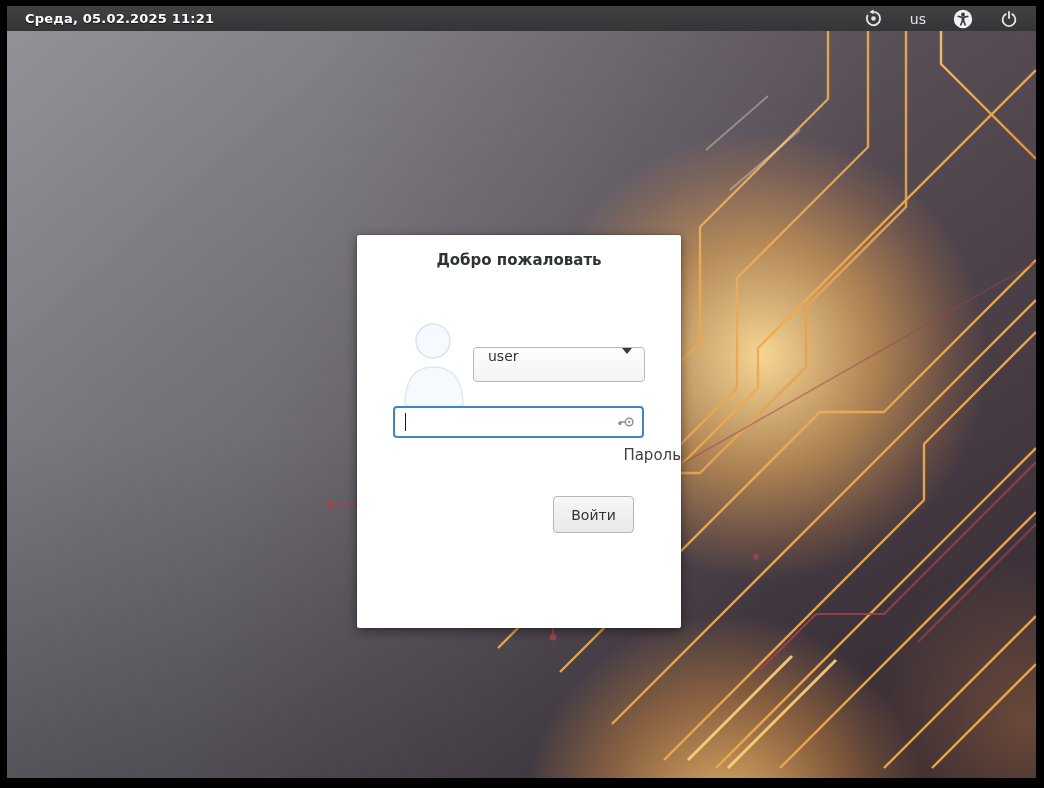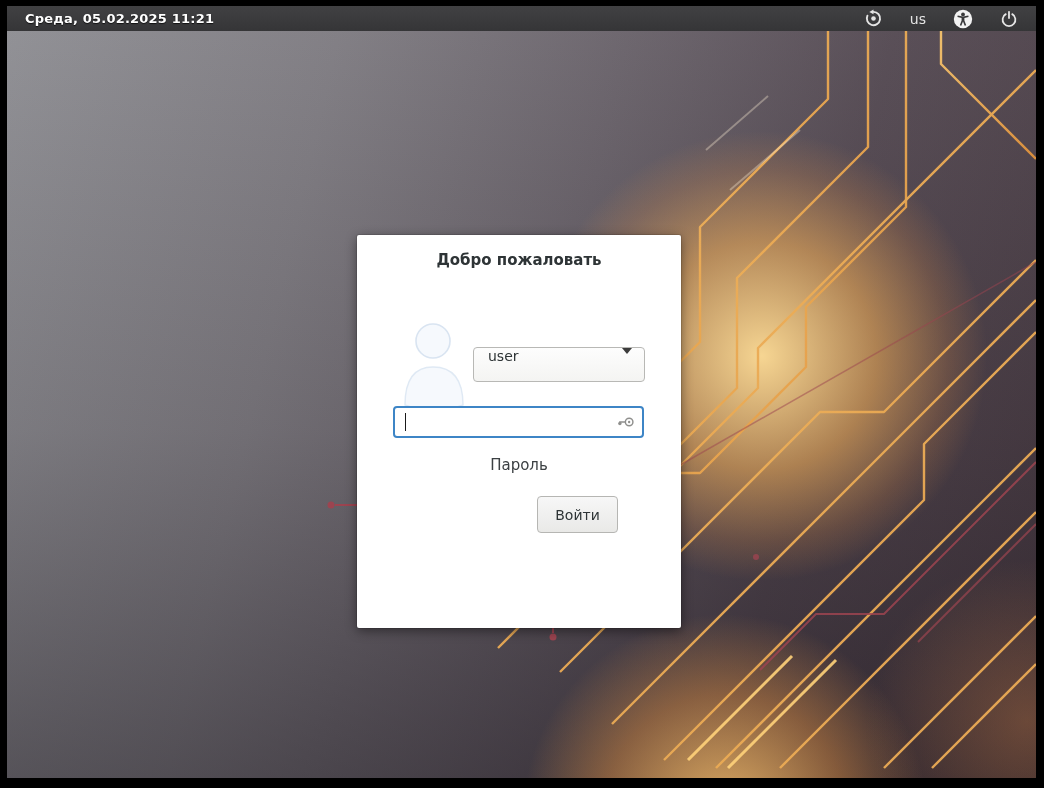--- a/index.html
+++ b/index.html
@@ -47,28 +47,28 @@
 
   .password-wrap { position:absolute; left:36px; top:171px; width:251px; height:32px; }
   .password-input { width:100%; height:100%; border:2px solid #3d85c6; border-radius:4px;
     background:#fff; outline:none; padding:0 28px 0 10px; font-size:14px; color:#2e3436;
     font-family:"DejaVu Sans", sans-serif; }
   .caret { position:absolute; left:12px; top:7px; width:1px; height:18px; background:#1a1a1a;
     animation:blink 1.1s step-end infinite; pointer-events:none; }
   @keyframes blink { 50% { opacity:0; } }
   .key-icon { position:absolute; right:9px; top:8px; pointer-events:auto; cursor:default; }
 
-  .password-label { position:absolute; top:221px; left:0; right:0; text-align:center;
+  .password-label { position:absolute; top:211px; left:0; right:0; text-align:right;
     font-size:15px; color:#3c4043; }
 
   .btn { position:absolute; top:261px; height:37px; border:1px solid #b6b6b3; border-radius:4px;
     background:linear-gradient(#f7f7f7,#e9e9e7); font-size:14px; color:#2e3436;
     font-family:"DejaVu Sans", sans-serif; cursor:pointer; }
   .btn-cancel { left:61px; width:95px; }
-  .btn-login  { left:180px; width:81px; }
+  .btn-login  { left:196px; width:81px; }
 </style>
 </head>
 <body>
 
 <div class="screen">
 
   <svg class="circuit" viewBox="0 0 1044 788">
     <defs>
       <linearGradient id="gold" x1="0" y1="0" x2="1" y2="1">
         <stop offset="0" stop-color="#f6c46e"></stop>

